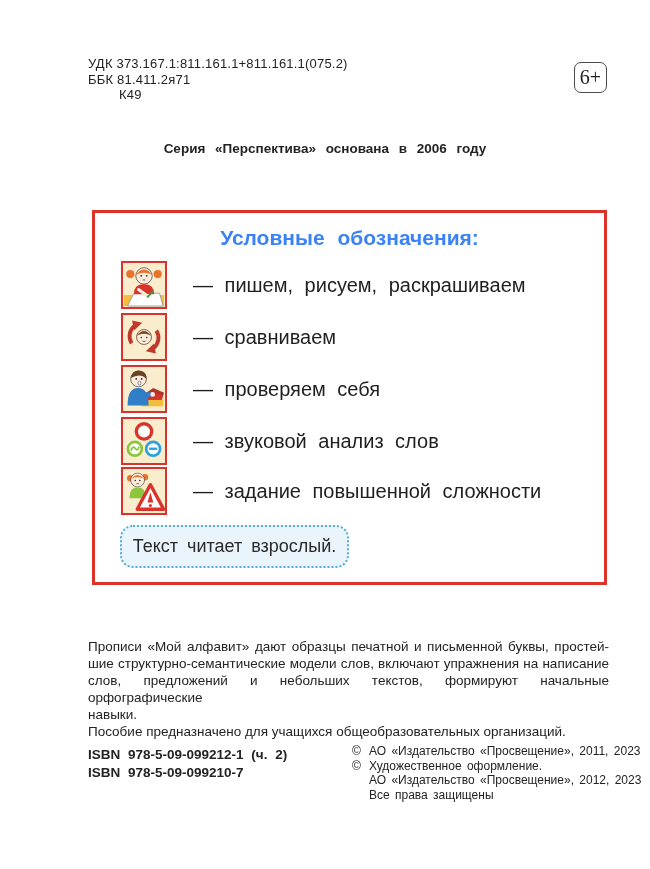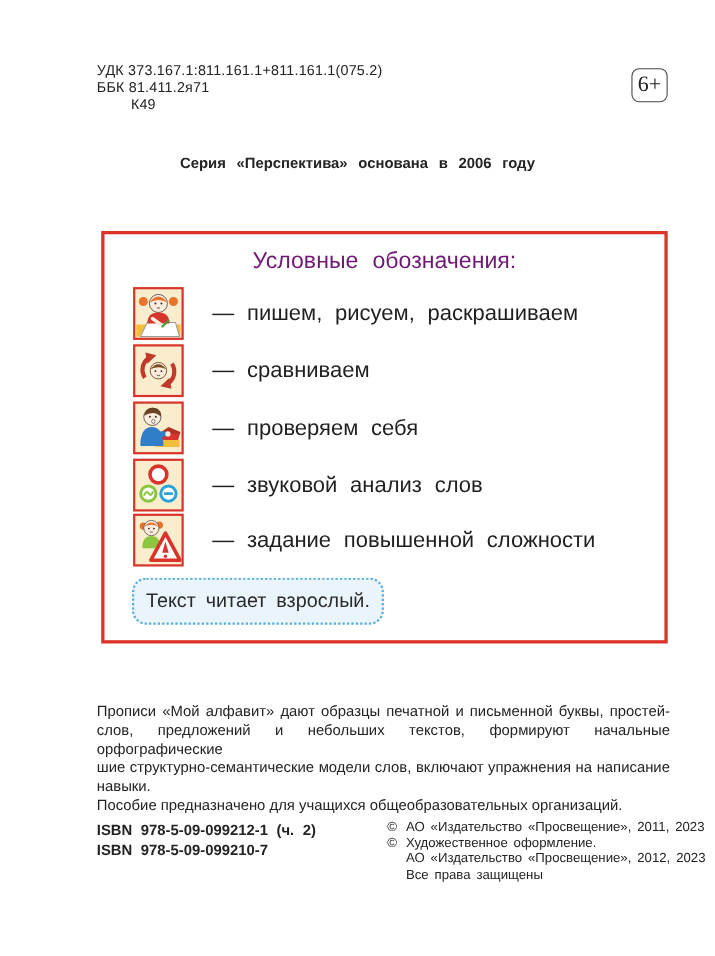--- a/index.html
+++ b/index.html
@@ -25,22 +25,22 @@
     position:absolute;left:0;top:141px;width:100%;text-align:center;
     font-weight:bold;font-size:13.5px;word-spacing:6px;
   }
 
   
   .legend-box{
     position:absolute;left:92px;top:210px;width:515px;height:375px;
     border:3px solid #DC3227;box-sizing:border-box;background:#fff;
   }
   .legend-title{
-    margin-top:13px;text-align:center;color:#701a75;
-    font-size:21px;font-weight:normal;word-spacing:7px;
+    margin-top:13px;text-align:center;color:#3b82f6;
+    font-size:21px;font-weight:bold;word-spacing:7px;
   }
   .legend-row{position:absolute;left:26px;display:flex;align-items:center;}
   .legend-row .icon-tile{
     width:46px;height:48px;box-sizing:border-box;flex:0 0 46px;
     background:#F9EDCD;border:2.5px solid #D9342B;
   }
   .icon-tile svg{display:block;width:100%;height:100%;}
   .legend-label{margin-left:26px;font-size:20px;word-spacing:6px;white-space:nowrap;color:#1f1f1f;}
   .row-0{top:48px;} .row-1{top:100px;} .row-2{top:152px;} .row-3{top:204px;} .row-4{top:254px;}
 
@@ -170,22 +170,22 @@
       <div class="legend-label">— задание  повышенной  сложности</div>
     </div>
 
     <div class="note-box">
       <span>Текст  читает  взрослый.</span>
     </div>
   </div>
 
   <div class="annotation">
     <div class="ann-line just">Прописи  «Мой  алфавит»  дают  образцы  печатной  и  письменной  буквы,  простей-</div>
+    <div class="ann-line just">шие  структурно-семантические  модели  слов,  включают  упражнения  на  написание</div>
     <div class="ann-line just">слов,  предложений  и  небольших  текстов,  формируют  начальные  орфографические</div>
-    <div class="ann-line just">шие  структурно-семантические  модели  слов,  включают  упражнения  на  написание</div>
     <div class="ann-line">навыки.</div>
     <div class="ann-line">Пособие  предназначено  для  учащихся  общеобразовательных  организаций.</div>
   </div>
 
   <div class="isbn-block">
     <div>ISBN 978-5-09-099212-1 (ч. 2)</div>
     <div>ISBN 978-5-09-099210-7</div>
   </div>
 
   <div class="copy-block">

